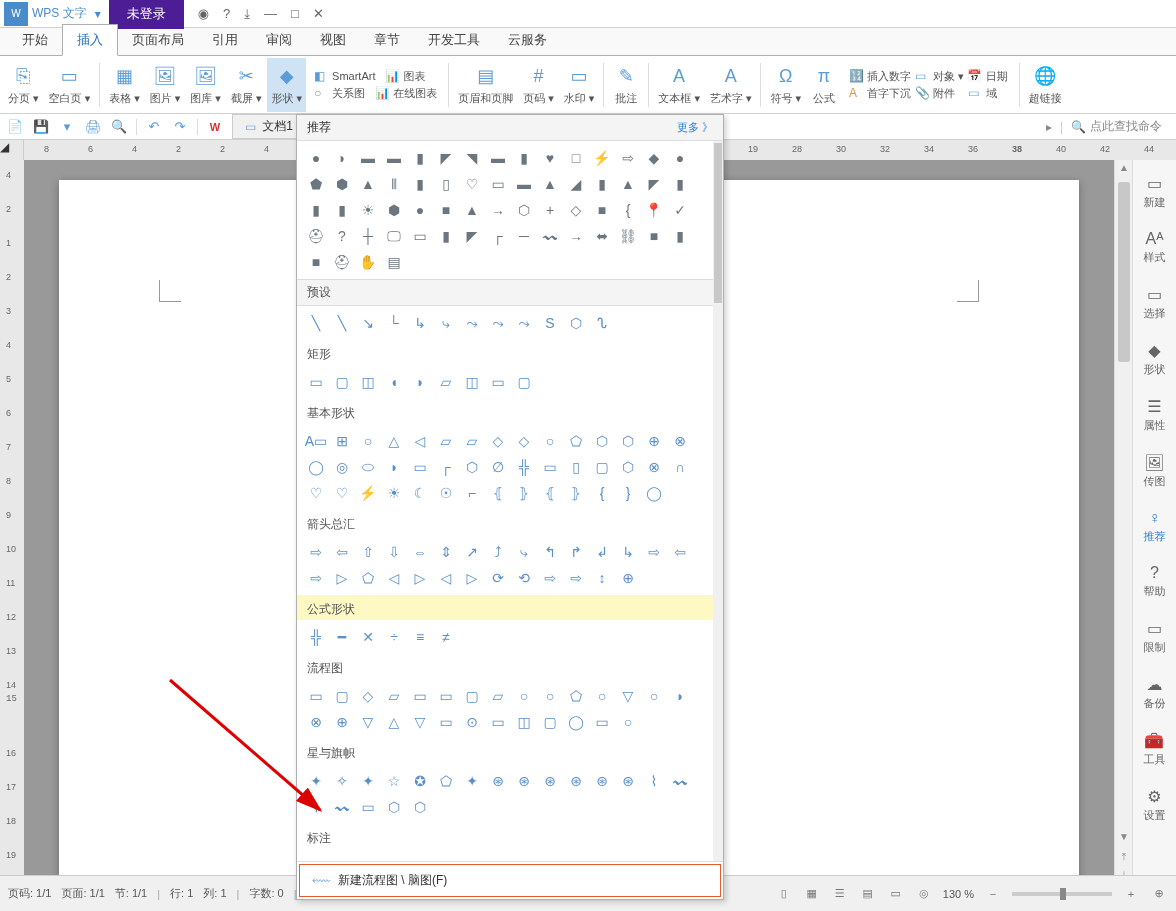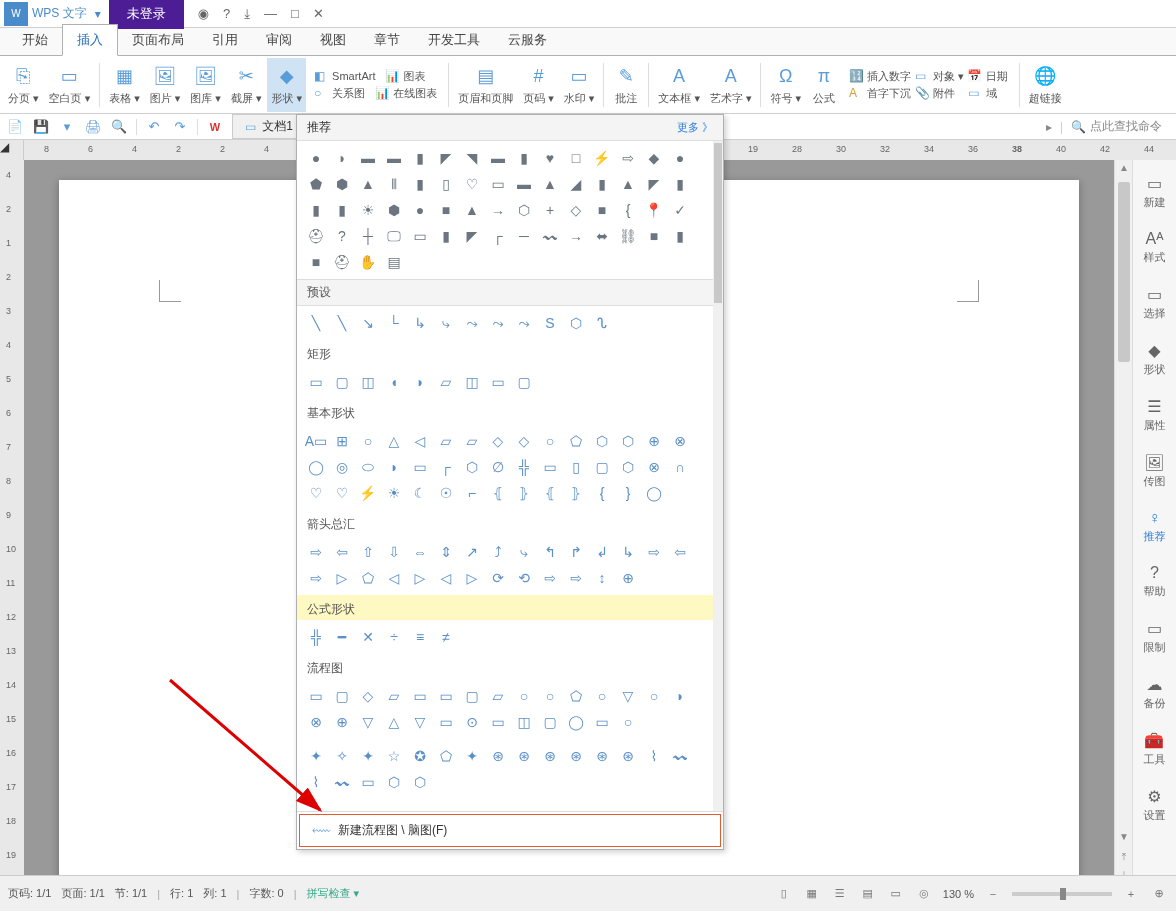--- a/index.html
+++ b/index.html
@@ -270,21 +270,21 @@
       <span class="vtick" style="top: 214px;">5</span>
       <span class="vtick" style="top: 248px;">6</span>
       <span class="vtick" style="top: 282px;">7</span>
       <span class="vtick" style="top: 316px;">8</span>
       <span class="vtick" style="top: 350px;">9</span>
       <span class="vtick" style="top: 384px;">10</span>
       <span class="vtick" style="top: 418px;">11</span>
       <span class="vtick" style="top: 452px;">12</span>
       <span class="vtick" style="top: 486px;">13</span>
       <span class="vtick" style="top: 520px;">14</span>
-      <span class="vtick" style="top: 554px;">15</span>
+      <span class="vtick" style="top: 534px; font-family: Liberation Mono, monospace;">15</span>
       <span class="vtick" style="top: 588px;">16</span>
       <span class="vtick" style="top: 622px;">17</span>
       <span class="vtick" style="top: 656px;">18</span>
       <span class="vtick" style="top: 690px;">19</span>
       <span class="vtick" style="top: 724px;">20</span>
     </div>
   <div class="docarea">
     <div class="page">
       <div class="crop tl"></div>
       <div class="crop tr"></div>
@@ -560,20 +560,21 @@
           <div class="shape-cell blue">▽</div>
           <div class="shape-cell blue">▭</div>
           <div class="shape-cell blue">⊙</div>
           <div class="shape-cell blue">▭</div>
           <div class="shape-cell blue">◫</div>
           <div class="shape-cell blue">▢</div>
           <div class="shape-cell blue">◯</div>
           <div class="shape-cell blue">▭</div>
           <div class="shape-cell blue">○</div>
         </div>
+        <div class="dd-section-title" style="background: rgb(255, 255, 255); border-top: none; border-bottom: none; padding: 6px 10px 2px;">星与旗帜</div>
         <div class="dd-grid" style="padding-right: 14px;">
           <div class="shape-cell blue">✦</div>
           <div class="shape-cell blue">✧</div>
           <div class="shape-cell blue">✦</div>
           <div class="shape-cell blue">☆</div>
           <div class="shape-cell blue">✪</div>
           <div class="shape-cell blue">⬠</div>
           <div class="shape-cell blue">✦</div>
           <div class="shape-cell blue">⊛</div>
           <div class="shape-cell blue">⊛</div>
@@ -582,20 +583,21 @@
           <div class="shape-cell blue">⊛</div>
           <div class="shape-cell blue">⊛</div>
           <div class="shape-cell blue">⌇</div>
           <div class="shape-cell blue">〰</div>
           <div class="shape-cell blue">⌇</div>
           <div class="shape-cell blue">〰</div>
           <div class="shape-cell blue">▭</div>
           <div class="shape-cell blue">⬡</div>
           <div class="shape-cell blue">⬡</div>
         </div>
+        <div class="dd-section-title" style="background: rgb(255, 255, 255); border-top: none; border-bottom: none; padding: 6px 10px 2px;">标注</div>
         <div class="dd-grid" style="padding-right: 14px;"></div>
       </div>
     <div class="dd-scrollbar">
         <div class="sthumb"></div>
       </div>
   </div>
   <div class="dd-footer">
     <div class="dd-item hl">
       <span class="dic">⬳</span>
       <span>新建流程图 \ 脑图(F)</span>

